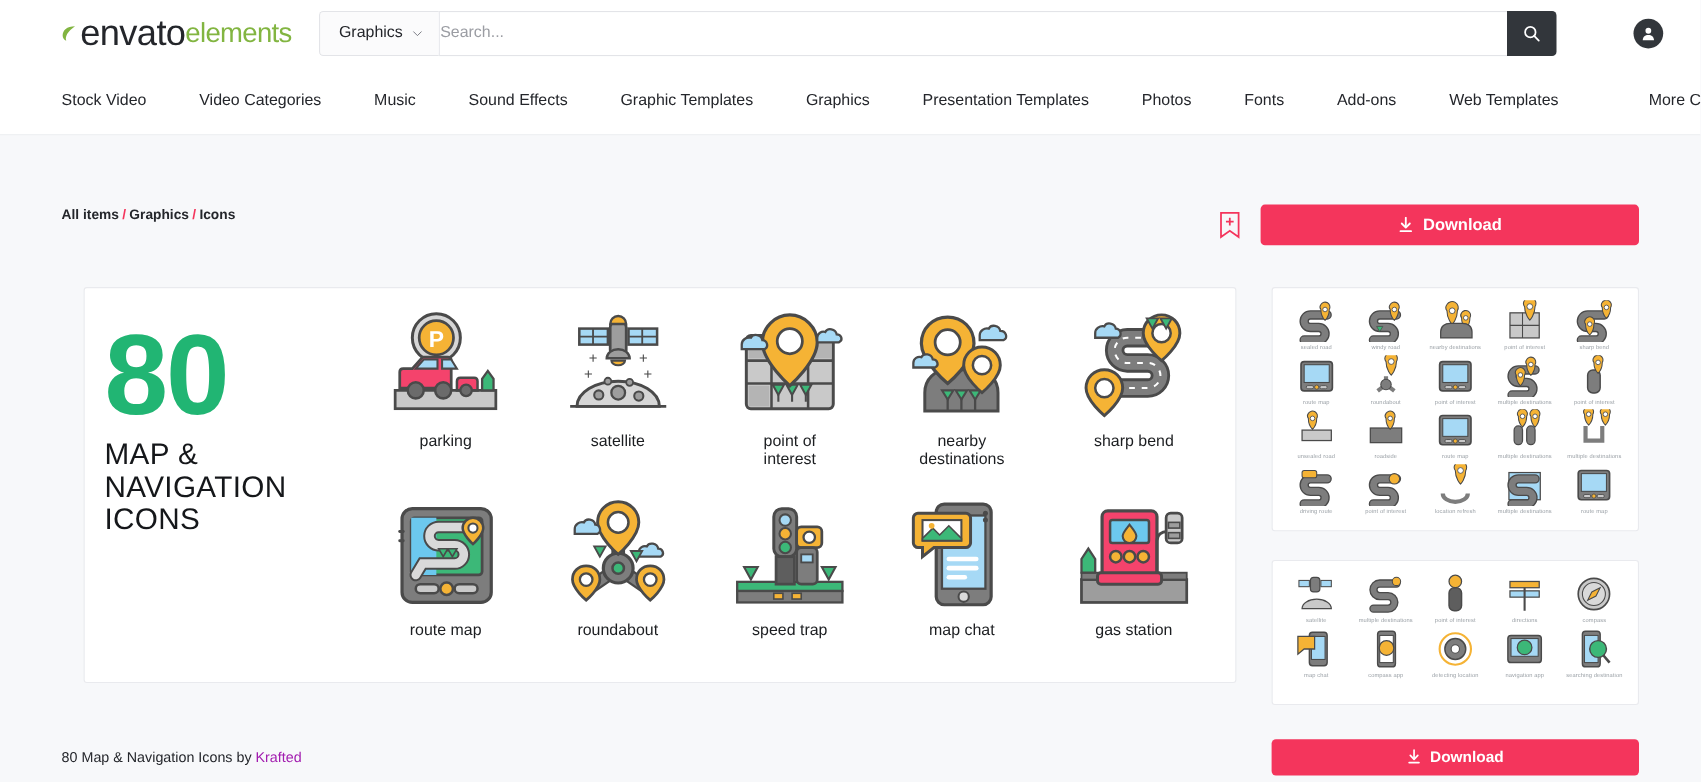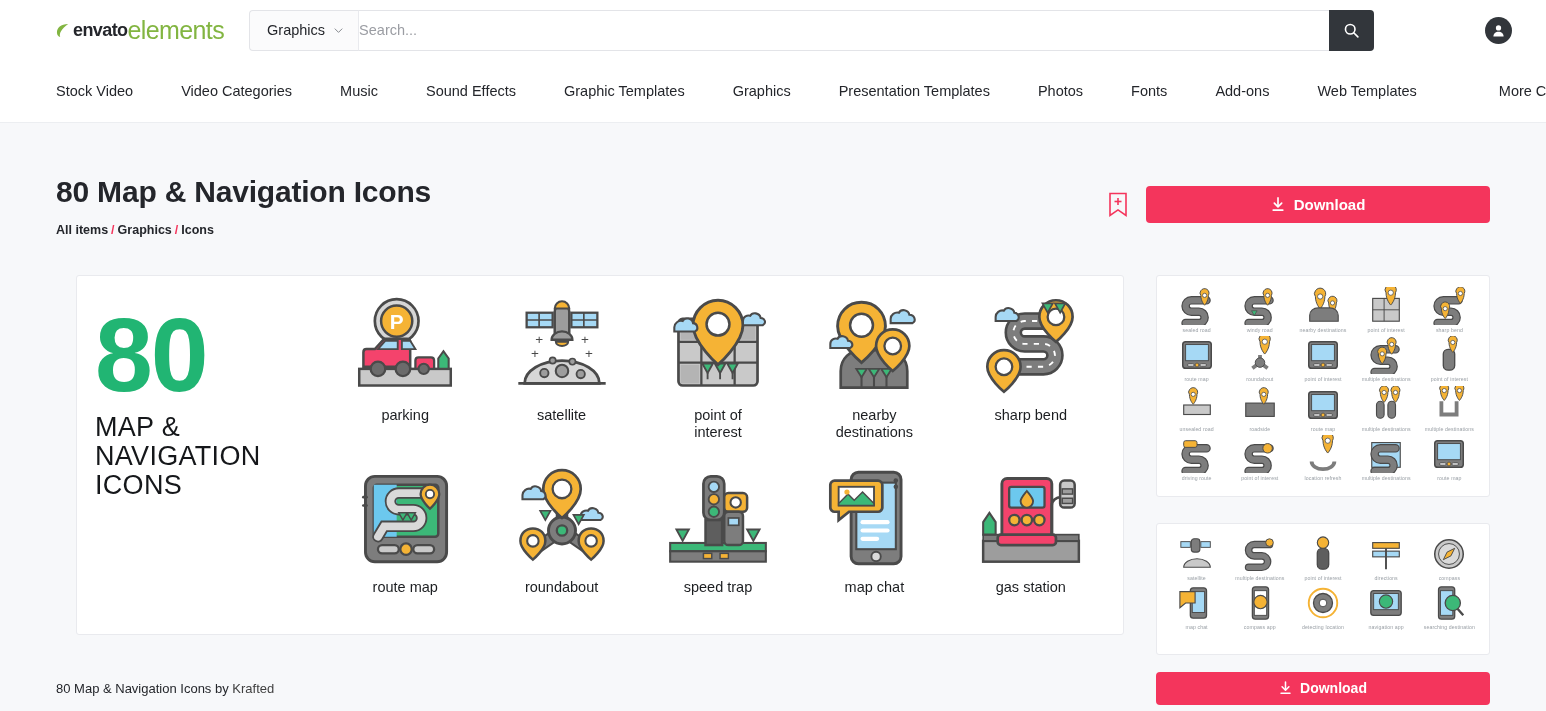--- a/index.html
+++ b/index.html
@@ -11,21 +11,21 @@
   }
 
   
   .header {
     height: 60px; background: #ffffff;
     display: flex; align-items: center;
     padding: 0 34px 0 56px;
   }
   .logo { display: flex; align-items: center; gap: 0; }
   .leaf { width: 15px; height: 15px; margin-right: 2px; }
-  .logo-envato { font-size: 18px; font-weight: 700; color: #24262b; letter-spacing: -0.6px; }
+  .logo-envato { font-size: 33px; font-weight: 400; color: #24262b; letter-spacing: -0.6px; }
   .logo-elements { font-size: 25px; font-weight: 400; color: #82b541; letter-spacing: -0.6px; }
 
   .searchwrap {
     display: flex; align-items: center;
     margin-left: 25px; height: 41px; flex: 1; max-width: 1125px;
   }
   .cat-select {
     display: flex; align-items: center; gap: 9px;
     height: 41px; padding: 0 15px 0 17px;
     background: #fbfbfc; border: 1px solid #e3e4e8; border-right: none;
@@ -132,21 +132,21 @@
     font-size: 5.2px; color: #9aa0a6; text-align: center;
     line-height: 1.25; margin-top: 1px; letter-spacing: 0.1px;
   }
 
   
   .footer {
     position: absolute; left: 0; bottom: 0; width: 1546px; height: 46px;
     display: flex; align-items: center; padding: 0 56px;
   }
   .attr { font-size: 13px; color: #24262b; }
-  .attr a { color: #404040; text-decoration: none; cursor: pointer; }
+  .attr a { color: #a21caf; text-decoration: none; cursor: pointer; }
   .dl-btn-bottom {
     margin-left: auto; width: 334px; height: 33px; background: #f4355c;
     border: none; border-radius: 4px; color: #fff; font-size: 14px; font-weight: 700;
     display: flex; align-items: center; justify-content: center; gap: 8px;
     cursor: pointer; font-family: "Liberation Sans", sans-serif;
   }
 </style>
 </head>
 <body>
 
@@ -196,21 +196,20 @@
   <div class="nav-item">Photos</div>
   <div class="nav-item">Fonts</div>
   <div class="nav-item">Add-ons</div>
   <div class="nav-item">Web Templates</div>
   <div class="nav-divider"></div>
   <div class="nav-item">More Categories</div>
 </div>
 
 <div class="titleblock">
   <div class="title-left">
-    <h1>80 Map &amp; Navigation Icons</h1>
     <div class="crumbs">
       <a>All items</a><span class="crumb-sep">/</span><a>Graphics</a><span class="crumb-sep">/</span><a>Icons</a>
     </div>
   </div>
   <div class="title-actions">
     <div class="bookmark-btn">
       <svg width="20" height="26" viewBox="0 0 20 26">
         <path d="M2 1.5h16v22l-8-5.6-8 5.6z" fill="none" stroke="#f4355c" stroke-width="1.6"></path>
         <line x1="10" y1="6" x2="10" y2="13" stroke="#f4355c" stroke-width="1.6"></line>
         <line x1="6.5" y1="9.5" x2="13.5" y2="9.5" stroke="#f4355c" stroke-width="1.6"></line>

